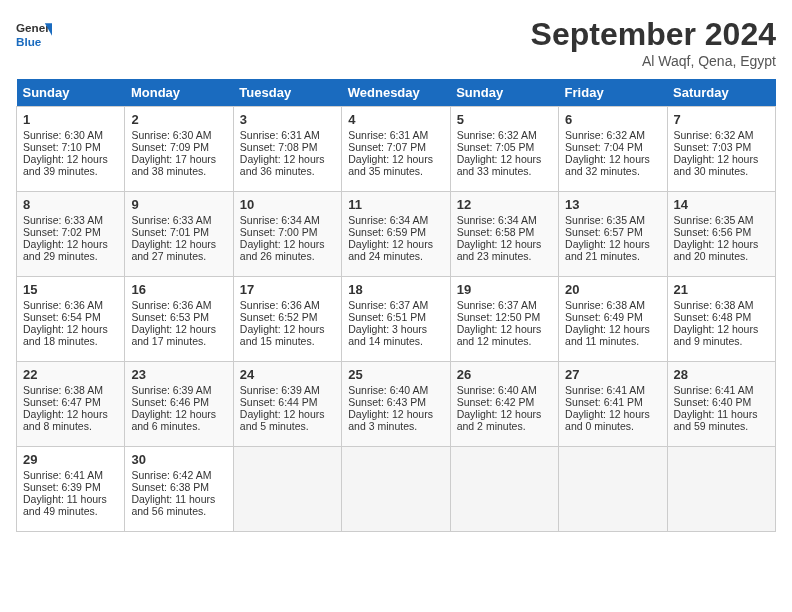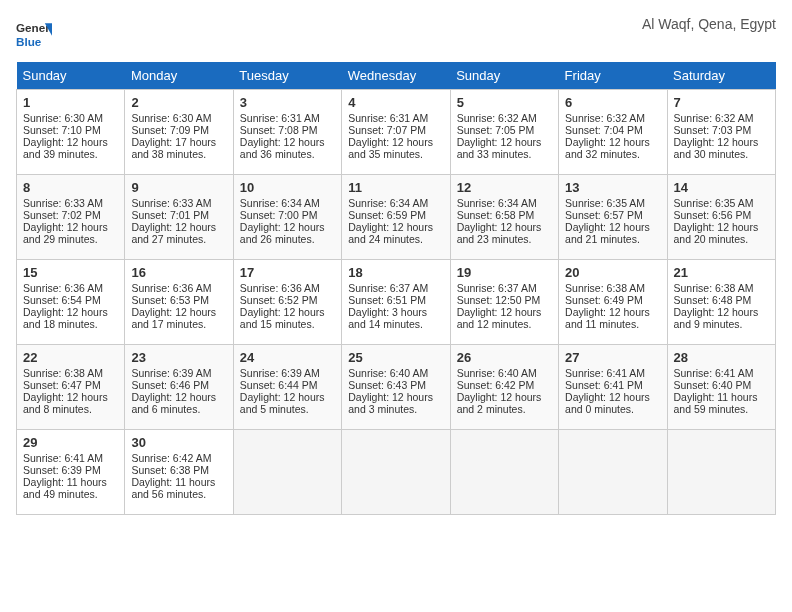--- a/index.html
+++ b/index.html
@@ -29,34 +29,33 @@
       text-align: right;
     }
     .month-title {
       font-size: 32px;
       font-weight: bold;
       color: #333;
     }
     .location {
       font-size: 14px;
       color: #555;
-      text-align: center;
     }
     table {
       width: 100%;
       border-collapse: collapse;
       table-layout: fixed;
     }
     th {
       background-color: #1a6bbf;
       color: #fff;
       text-align: left;
       padding: 6px 6px;
       font-size: 13px;
-      font-weight: normal;
+      font-weight: bold;
       margin-top: 40px;
     }
     td {
       border: 1px solid #ccc;
       vertical-align: top;
       padding: 5px 6px;
       font-size: 10.5px;
       color: #333;
       height: 85px;
     }
@@ -82,20 +81,21 @@
 
 <div class="header">
   <div class="logo">
     <svg class="logo-icon" viewBox="0 0 40 40" xmlns="http://www.w3.org/2000/svg">
       <text x="0" y="18" font-size="13" font-weight="bold" fill="#333">General</text>
       <text x="0" y="33" font-size="13" font-weight="bold" fill="#1a6bbf">Blue</text>
       <polygon points="32,8 40,8 40,22" fill="#1a6bbf"></polygon>
     </svg>
   </div>
   <div class="title-block">
+    <div class="month-title">September 2024</div>
     <div class="location">Al Waqf, Qena, Egypt</div>
   </div>
 </div>
 
 <table>
   <thead>
     <tr>
     <th>Sunday</th>
         <th>Monday</th>
         <th>Tuesday</th>

